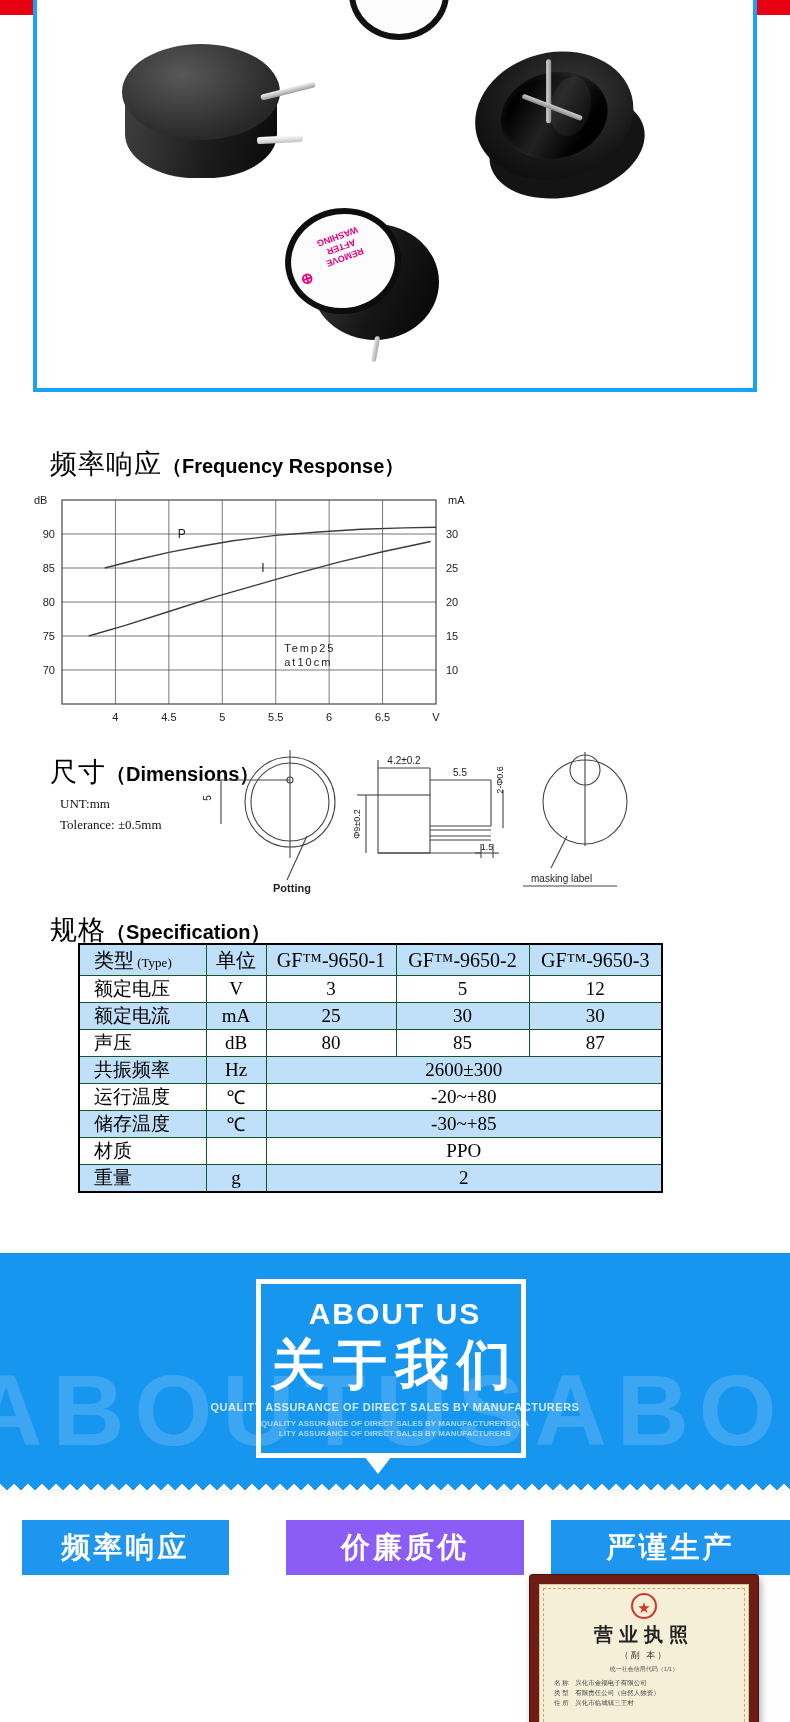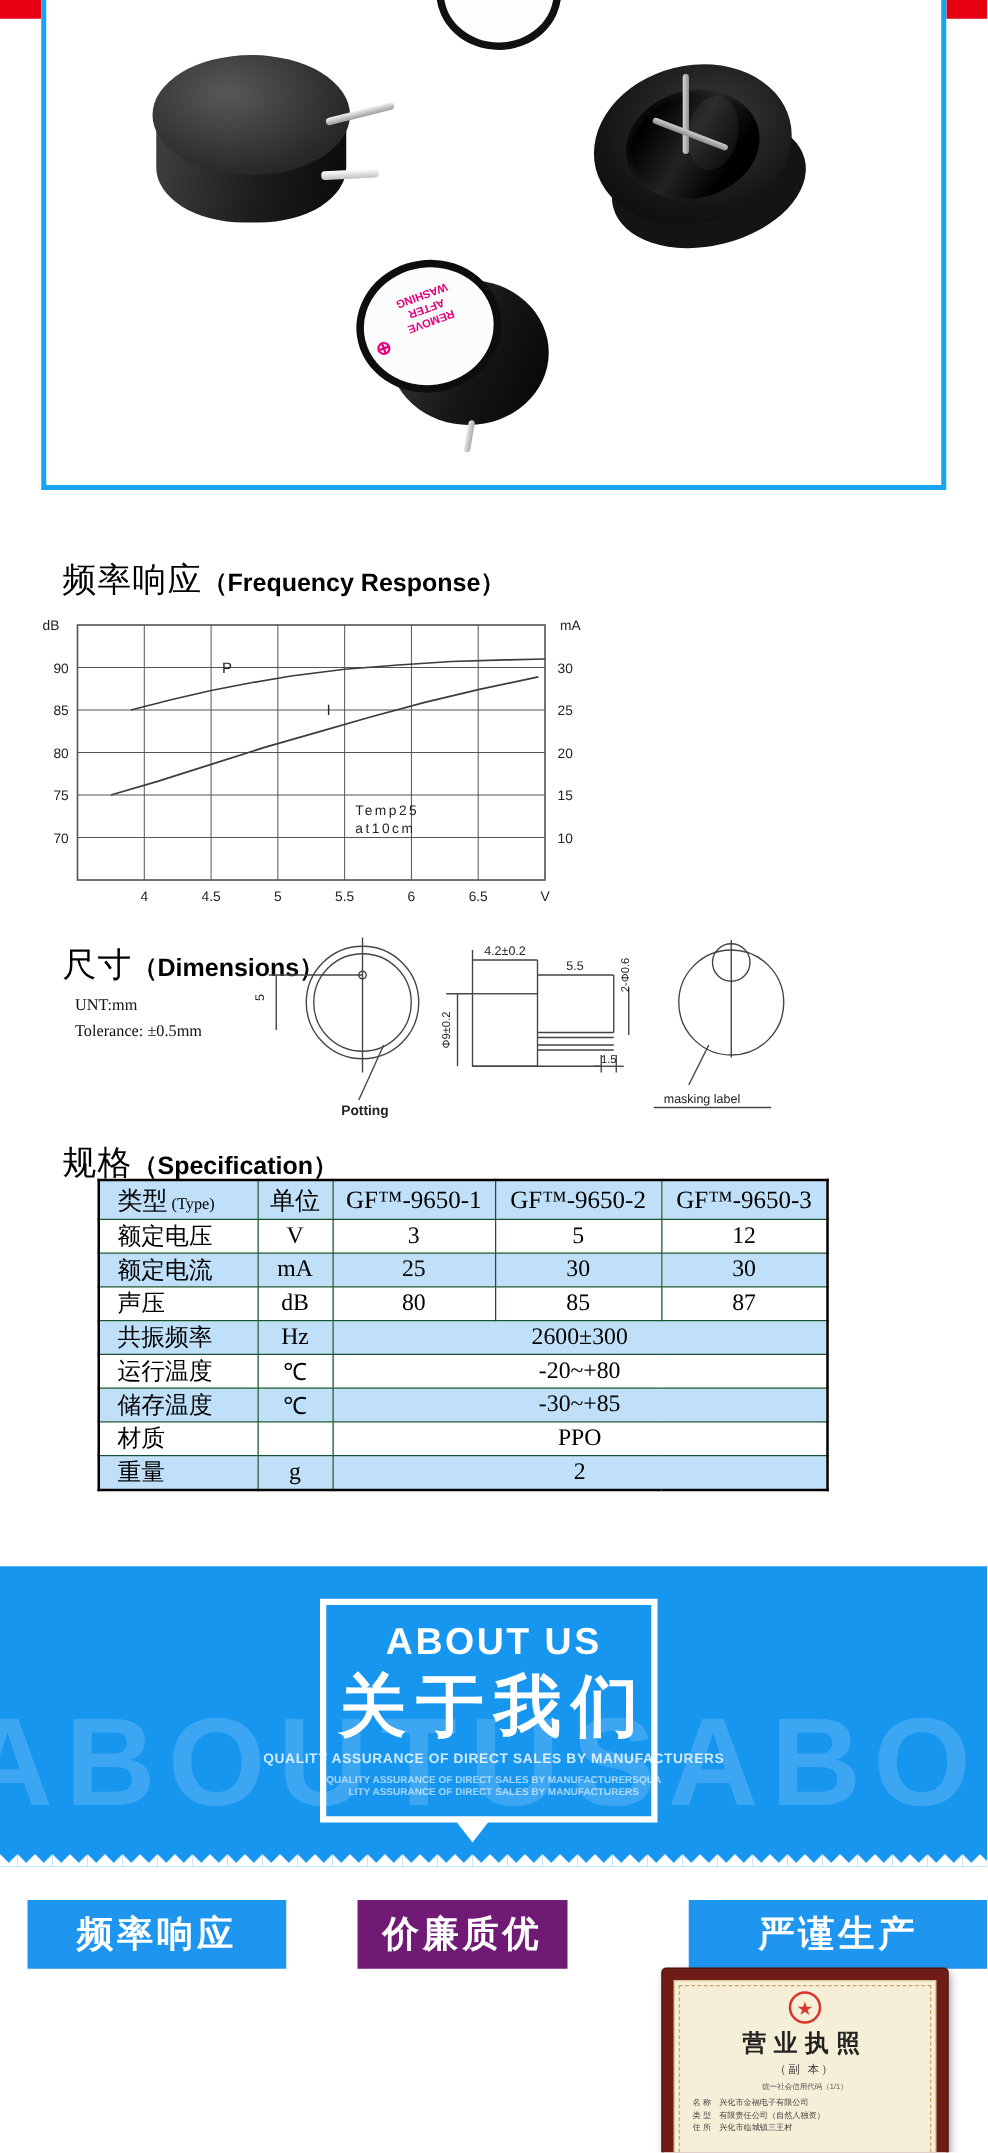--- a/index.html
+++ b/index.html
@@ -78,21 +78,21 @@
   .about-sub{top:148px;font-size:11px;font-weight:bold;color:rgba(255,255,255,0.8);letter-spacing:0.5px;}
   .about-s1{top:166px;font-size:8px;font-weight:bold;color:rgba(255,255,255,0.6);}
   .about-s2{top:176px;font-size:8px;font-weight:bold;color:rgba(255,255,255,0.6);}
   .sawtooth{position:absolute;bottom:0;left:0;width:100%;height:10px;
       background-image:linear-gradient(-45deg,#fff 7px,transparent 0),linear-gradient(45deg,#fff 7px,transparent 0);
       background-position:left bottom;background-repeat:repeat-x;background-size:14px 14px;}
   
   .feat{position:absolute;top:1520px;height:55px;display:flex;align-items:center;justify-content:center;
       color:#fff;font-size:29px;font-weight:bold;letter-spacing:3px;cursor:pointer;}
   #feat1{left:22px;width:207px;background:#1e96f0;}
-  #feat2{left:286px;width:168px;background:#701a75;font-family:Liberation Serif, serif;}
+  #feat2{left:286px;width:238px;background:#8b5cf6;font-family:Liberation Serif, serif;}
   #feat3{left:551px;width:239px;background:#1e96f0;}
   .intro{position:absolute;left:23px;top:1585px;width:468px;font-size:20px;color:#333;
       line-height:46px;text-indent:2em;letter-spacing:0.5px;}
   .license{position:absolute;left:530px;top:1575px;width:228px;height:165px;background:#6d1d15;
       border-radius:3px;padding:9px;box-sizing:border-box;
       box-shadow:0 0 0 1px #4a120c,2px 3px 8px rgba(0,0,0,.4);}
   .paper{width:100%;height:100%;background:#f6efd8;border:1px solid #d8c897;position:relative;
       overflow:hidden;padding:6px 8px;box-sizing:border-box;text-align:center;}
   .paper::before{content:"";position:absolute;inset:3px;border:1px dashed #c9a86a;pointer-events:none;}
   .emblem{margin:2px auto 0;width:26px;height:26px;border:2px solid #d8352b;border-radius:50%;

